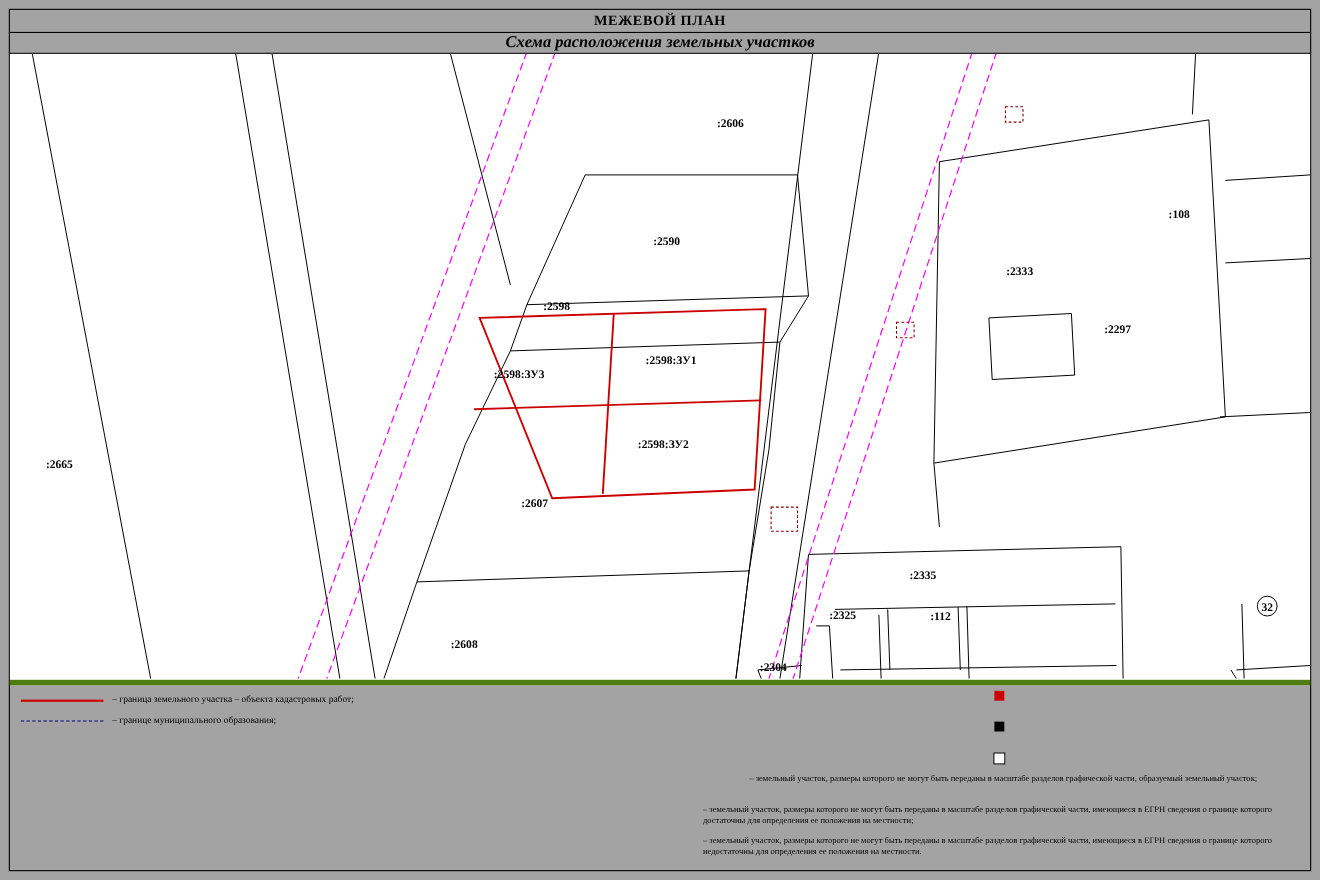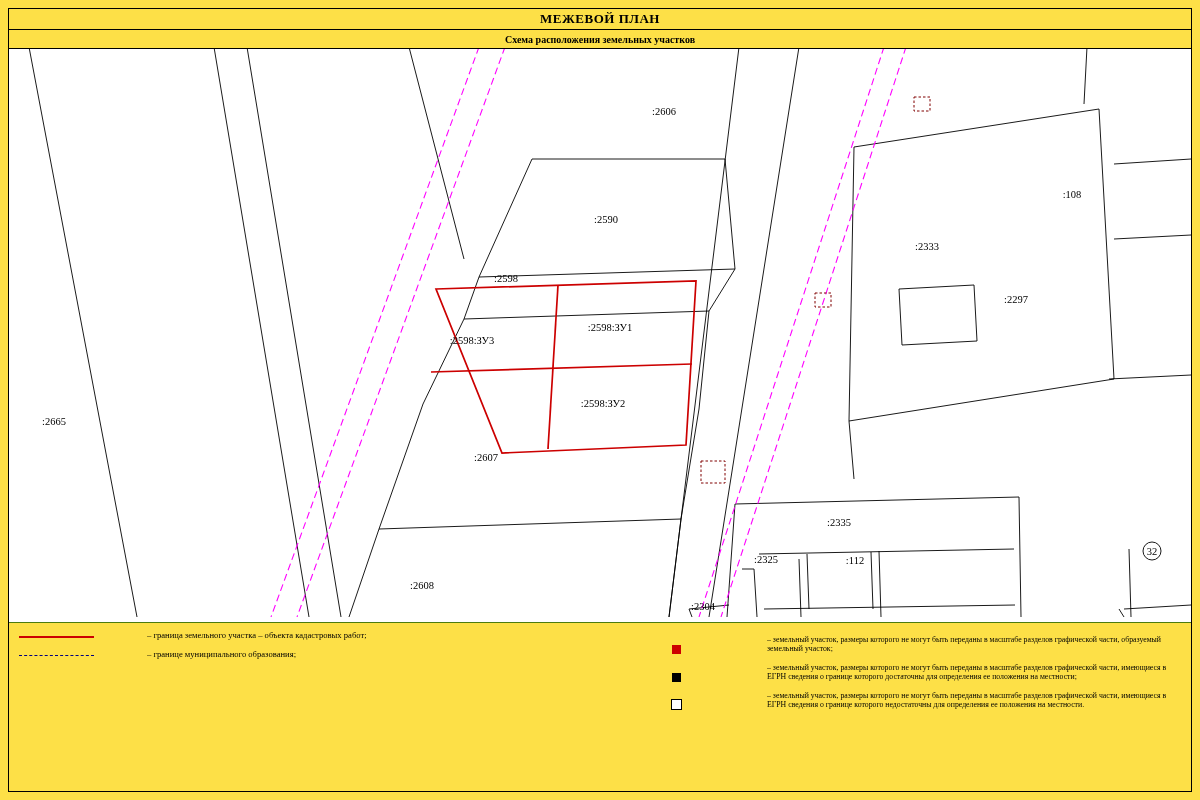--- a/index.html
+++ b/index.html
@@ -10,21 +10,21 @@
   body {
     font-family: "Liberation Serif", serif;
     color: #000;
   }
   #page {
     position: relative;
     width: 1200px;
     height: 800px;
     box-sizing: border-box;
     padding: 8px;
-    background: #fde047;
+    background: #a3a3a3;
   }
   .doc-frame {
     position: relative;
     width: 1184px;
     height: 784px;
     border: 1px solid #000;
     box-sizing: border-box;
     display: flex;
     flex-direction: column;
   }
@@ -38,28 +38,30 @@
     font-size: 13px;
     letter-spacing: 0.5px;
   }
   .subtitle-bar {
     height: 18px;
     border-bottom: 1px solid #000;
     display: flex;
     align-items: center;
     justify-content: center;
     font-weight: bold;
-    font-size: 10px;
+    font-size: 15px;
+    font-style: italic;
   }
   .map-area {
     position: relative;
     flex: 1 1 auto;
     overflow: hidden;
-    border-bottom: 1px solid #4d7c0f;
+    border-bottom: 5px solid #4d7c0f;
     background: #fff;
+    font-weight: bold;
   }
   .map-area svg {
     display: block;
   }
   .legend {
     position: relative;
     height: 168px;
     box-sizing: border-box;
     padding: 3px 6px 0 10px;
     font-size: 9px;
@@ -77,25 +79,25 @@
   .legend-left {
     width: 620px;
   }
   .legend-right {
     flex: 1;
   }
   .legend-row {
     display: flex;
     align-items: center;
     height: 19px;
-    gap: 45px;
   }
   .legend-row.tall {
-    align-items: flex-end;
+    align-items: center;
     height: 28px;
+    flex-direction: column;
   }
   .swatch-line {
     width: 75px;
     height: 10px;
     margin-right: 8px;
     flex: 0 0 75px;
     position: relative;
   }
   .swatch-line i {
     position: absolute;

